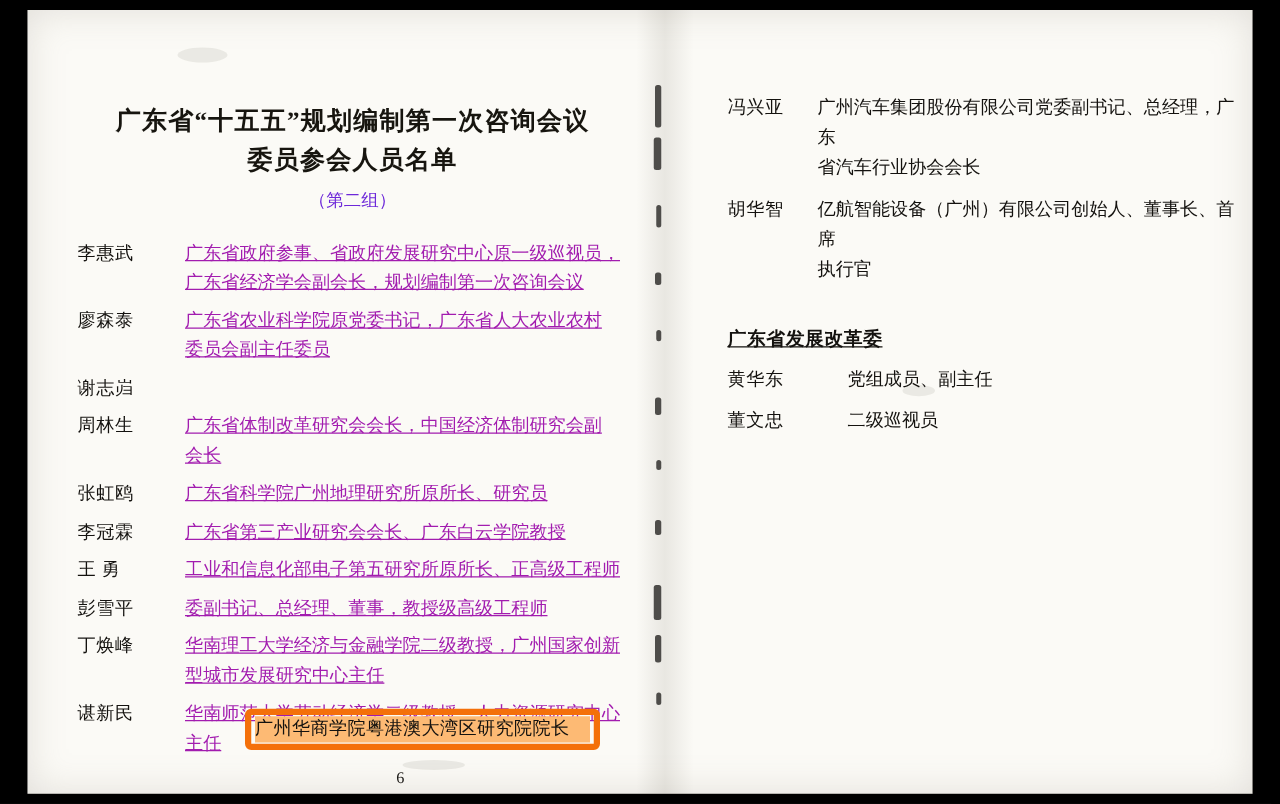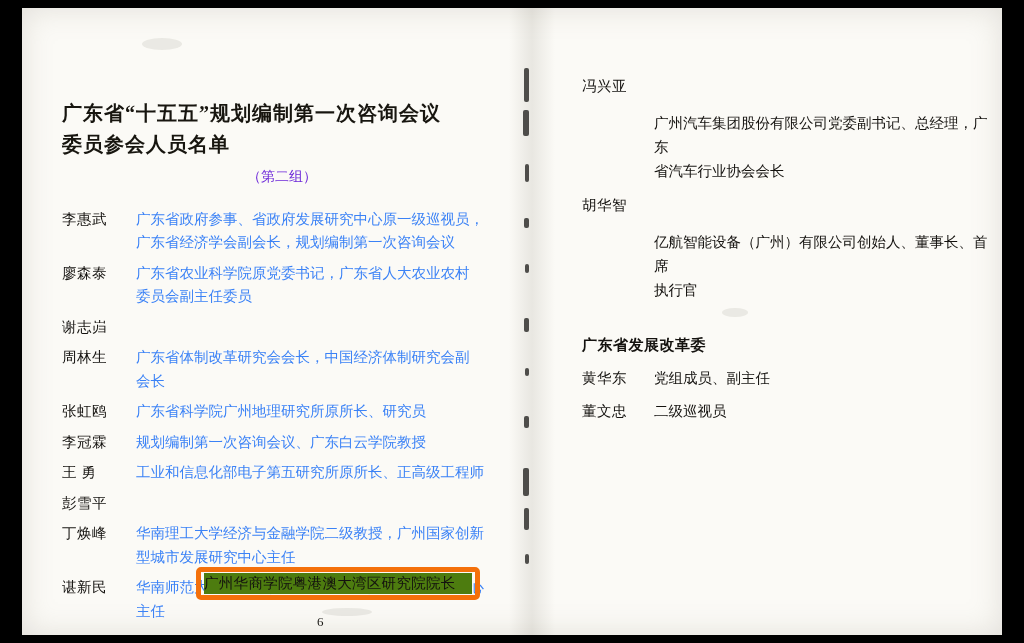--- a/index.html
+++ b/index.html
@@ -60,56 +60,59 @@
   }
 
   .col {
     position: absolute;
     color: #14120f;
   }
   .col-left { left: 40px; top: 18px; width: 440px; }
   .col-right { left: 560px; top: 18px; width: 410px; }
 
   .doc-title {
+    text-align: center;
     font-size: 20px;
     font-weight: bold;
     letter-spacing: 1px;
-    margin-top: 72px;
+    margin-top: 56px;
     line-height: 1.55;
     color: #17150f;
   }
   .doc-title .l2 { display: block; }
   .doc-subtitle {
     text-align: center;
     font-size: 14px;
     margin-top: 8px;
     color: #6d28d9;
   }
 
   .entries {
     margin-top: 22px;
   }
   .entry {
     display: flex;
     align-items: flex-start;
     margin-bottom: 7px;
+    gap: 12px;
   }
   .entry .name {
     width: 74px;
     flex: 0 0 74px;
     font-size: 14.5px;
     line-height: 1.62;
     letter-spacing: 0.5px;
     color: #14120f;
   }
   .entry .title {
     flex: 1;
     font-size: 14.5px;
     line-height: 1.62;
-    color: #3b82f6;
+    color: #a21caf;
+    text-decoration: underline;
   }
   .entry .title .ln { display: block; }
 
   
   .rentries { margin-top: 48px; }
   .rentry {
     display: flex;
     align-items: flex-start;
     margin-bottom: 10px;
   }
@@ -117,35 +120,36 @@
     width: 72px;
     flex: 0 0 72px;
     font-size: 14.5px;
     line-height: 1.66;
     letter-spacing: 0.5px;
   }
   .rentry .title {
     flex: 1;
     font-size: 14.5px;
     line-height: 1.66;
-    margin-top: 37px;
   }
   .rentry .title .ln { display: block; }
 
   .section-head {
     font-size: 15px;
     font-weight: bold;
     margin-top: 34px;
     margin-bottom: 12px;
     letter-spacing: 0.5px;
+    text-decoration: underline;
   }
   .sect-entry {
     display: flex;
     align-items: flex-start;
     margin-bottom: 9px;
+    gap: 24px;
   }
   .sect-entry .name {
     width: 72px;
     flex: 0 0 72px;
     font-size: 14.5px;
     line-height: 1.6;
     letter-spacing: 0.5px;
   }
   .sect-entry .title {
     flex: 1;
@@ -171,21 +175,21 @@
     border-radius: 5px;
     background: transparent;
     box-sizing: border-box;
   }
   .highlight-inner {
     position: absolute;
     left: 182px;
     top: 565px;
     width: 268px;
     height: 21px;
-    background: #4d7c0f;
+    background: #fdba74;
     color: #14120f;
     font-size: 14.5px;
     line-height: 21px;
     letter-spacing: 0.3px;
     white-space: nowrap;
     overflow: hidden;
   }
   
   .blotch {
     position: absolute;
@@ -259,34 +263,35 @@
         <div class="entry">
           <div class="name">张虹鸥</div>
           <div class="title">
             <span class="ln">广东省科学院广州地理研究所原所长、研究员</span>
           </div>
         </div>
 
         <div class="entry">
           <div class="name">李冠霖</div>
           <div class="title">
-            <span class="ln">规划编制第一次咨询会议、广东白云学院教授</span>
+            <span class="ln">广东省第三产业研究会会长、广东白云学院教授</span>
           </div>
         </div>
 
         <div class="entry">
           <div class="name">王  勇</div>
           <div class="title">
             <span class="ln">工业和信息化部电子第五研究所原所长、正高级工程师</span>
           </div>
         </div>
 
         <div class="entry">
           <div class="name">彭雪平</div>
           <div class="title">
+            <span class="ln">委副书记、总经理、董事，教授级高级工程师</span>
           </div>
         </div>
 
         <div class="entry">
           <div class="name">丁焕峰</div>
           <div class="title">
             <span class="ln">华南理工大学经济与金融学院二级教授，广州国家创新</span>
             <span class="ln">型城市发展研究中心主任</span>
           </div>
         </div>

